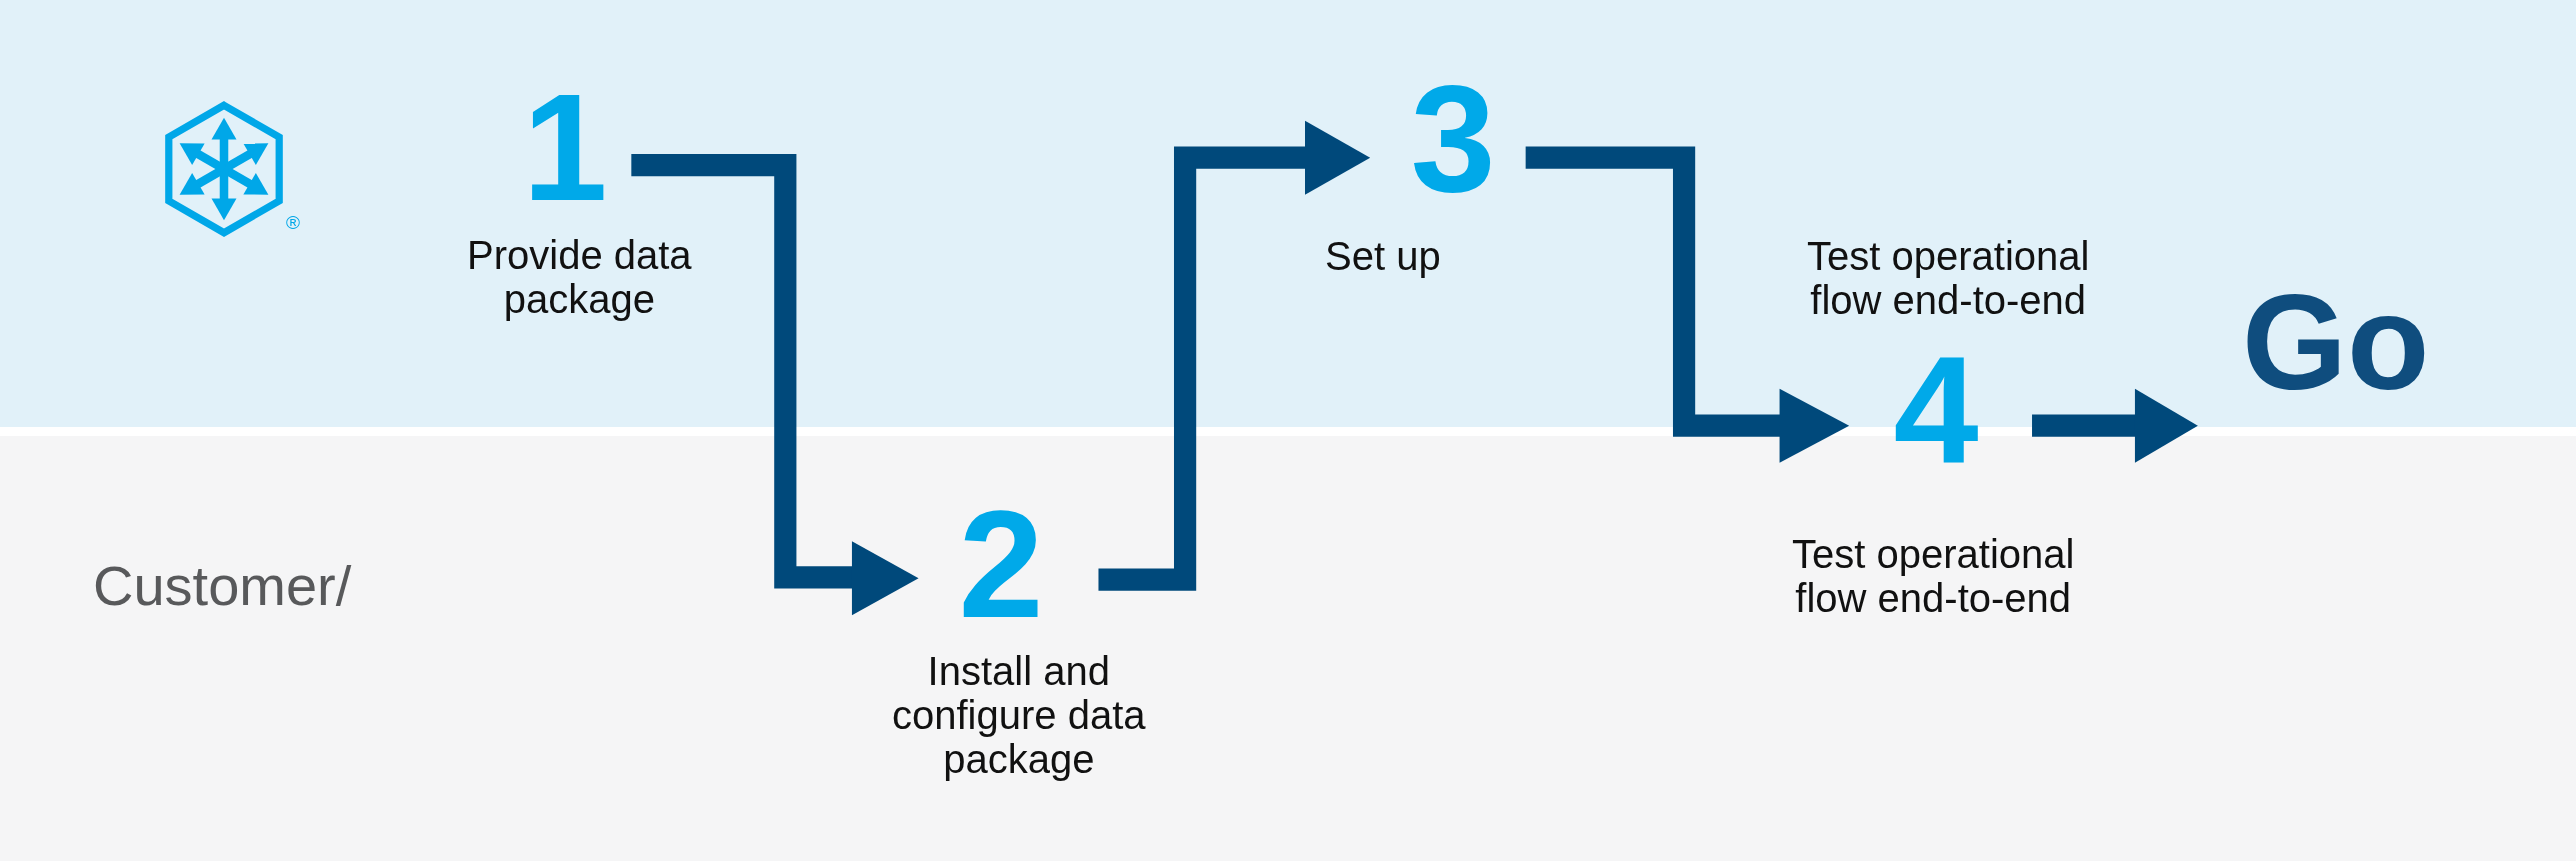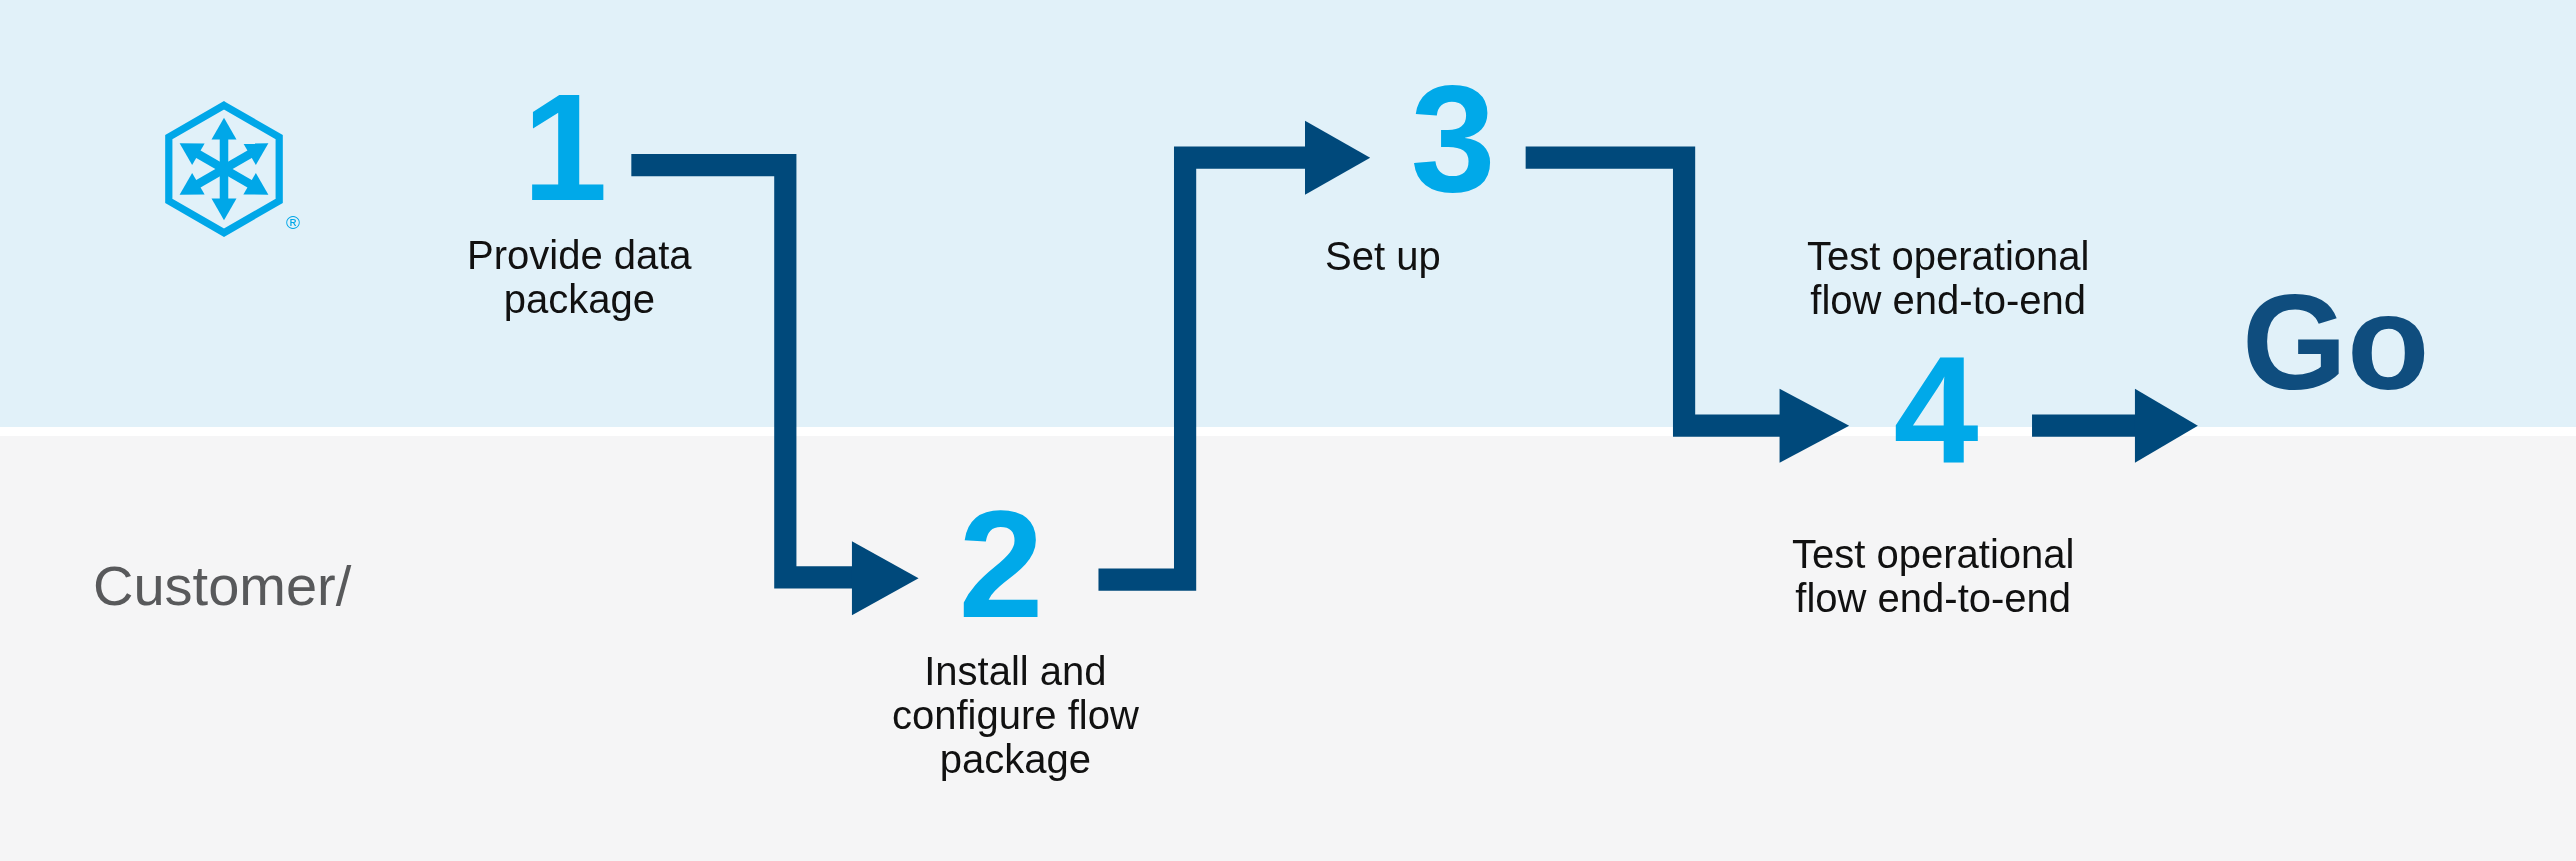--- a/index.html
+++ b/index.html
@@ -134,21 +134,21 @@
 
   <div class="step-number num-1">1</div>
   <div class="step-label lbl-1">
     <div>Provide data</div>
     <div>package</div>
   </div>
 
   <div class="step-number num-2">2</div>
   <div class="step-label lbl-2">
     <div>Install and</div>
-    <div>configure flow</div>
+    <div>configure data</div>
     <div>package</div>
   </div>
 
   <div class="step-number num-3">3</div>
   <div class="step-label lbl-3">
     <div>Set up</div>
   </div>
 
   <div class="step-number num-4">4</div>
   <div class="step-label lbl-4-top">

